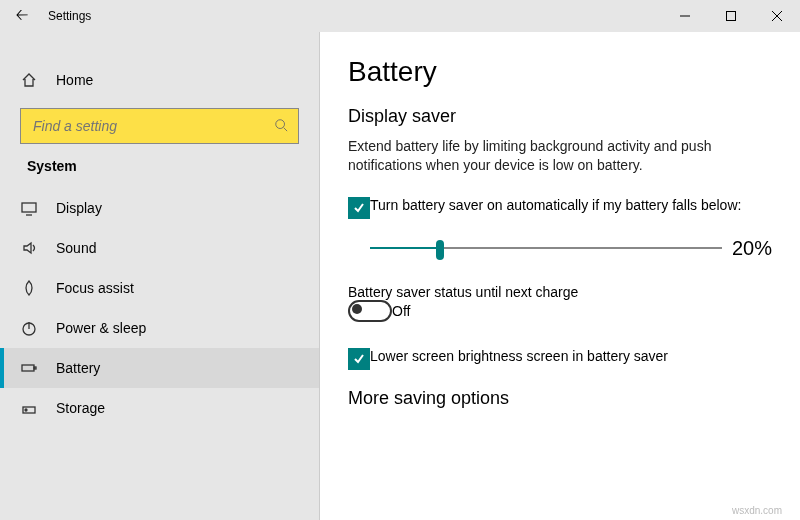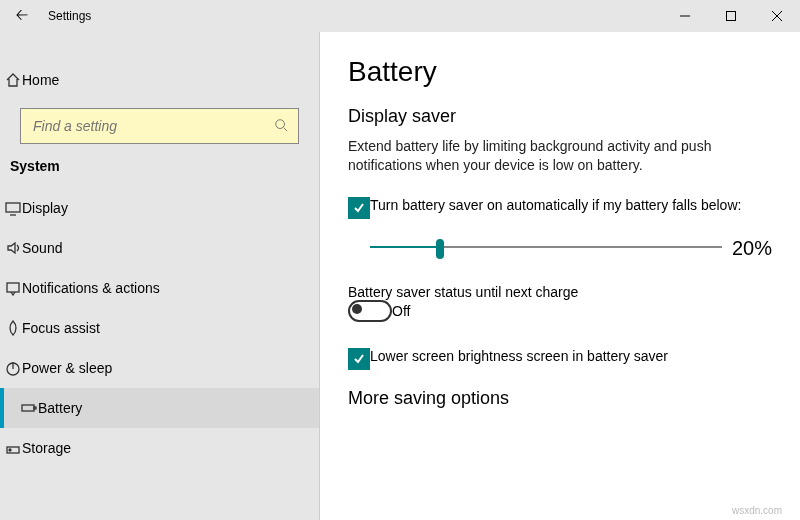--- a/index.html
+++ b/index.html
@@ -4,35 +4,35 @@
 <style>
 html,body{margin:0;padding:0;font-family:"Segoe UI",Arial,sans-serif;font-size:14px;color:#000;background:#fff;width:800px;height:520px;overflow:hidden}
 .titlebar{height:32px;display:flex;align-items:center;background:#e6e6e6}
 .tb-back{width:44px;text-align:center;font-size:16px;cursor:default}
 .tb-title{flex:0 0 auto;font-size:12px;padding-left:4px}
 .tb-spacer{flex:1}
 .tb-btn{width:46px;height:32px;display:flex;align-items:center;justify-content:center;font-size:12px}
 .tb-btn svg{width:10px;height:10px;stroke:#000;stroke-width:1;fill:none}
 .body{display:flex;height:488px}
 .sidebar{width:320px;background:#e6e6e6;border-right:1px solid #ccc;box-sizing:border-box;padding-top:28px}
-.navrow{display:flex;align-items:center;height:40px;padding:0 4px;cursor:default}
+.navrow{display:flex;align-items:center;height:40px;padding:0 20px;gap:18px;cursor:default}
 .navrow.active{border-left:4px solid #0099bc;padding-left:16px;background:#d8d8d8}
 .navrow .ic{width:18px;display:flex;justify-content:center;align-items:center}
 .navrow .ic svg{width:16px;height:16px;stroke:#333;stroke-width:1.3;fill:none}
-.search{margin:8px 20px 14px 20px;height:34px;border:1px solid #888;display:flex;align-items:center;padding:0 10px;gap:8px;background:#fef9c3}
+.search{margin:8px 20px 14px 20px;height:34px;border:1px solid #888;display:flex;align-items:center;padding:0 10px;gap:8px;background:#fde047}
 .search input{flex:1;border:none;outline:none;background:transparent;font-size:14px;font-style:italic;color:#666}
-.cat{padding:0 10px;font-weight:600;margin:6px 0 14px 0}
+.cat{padding:0 27px;font-weight:600;margin:6px 0 14px 0}
 .main{flex:1;padding:24px 28px 0 28px;overflow:hidden}
 .h1{font-size:28px;font-weight:400;margin:0 0 18px 0}
 .h2{font-size:18px;font-weight:400;margin:0 0 10px 0}
 .desc{color:#222;line-height:1.35;margin-bottom:22px;max-width:420px}
 .chkrow{display:flex;align-items:flex-start;margin-bottom:18px}
 .chkbox{width:18px;height:18px;border:2px solid #008080;background:#008080;display:flex;align-items:center;justify-content:center;flex:0 0 auto}
 .chkbox svg{width:12px;height:12px;stroke:#fff;stroke-width:2;fill:none}
-.sliderrow{display:flex;align-items:flex-start;gap:10px;margin:0 0 24px 22px}
+.sliderrow{display:flex;align-items:center;gap:10px;margin:0 0 24px 22px}
 .slider{position:relative;flex:1;height:20px}
 .track{position:absolute;top:9px;left:0;right:0;height:2px;background:#888}
 .fill{position:absolute;top:9px;left:0;height:2px;background:#008080}
 .thumb{position:absolute;top:2px;width:8px;height:20px;border-radius:4px;background:#008080;transform:translateX(-4px)}
 .pct{font-size:20px}
 .sub{}
 .toggle{display:flex;align-items:center;margin-bottom:26px}
 .sw{width:40px;height:18px;border:2px solid #333;border-radius:11px;position:relative}
 .sw .knob{position:absolute;left:2px;top:2px;width:10px;height:10px;border-radius:50%;background:#333}
 .h3{font-size:18px;font-weight:400;margin:18px 0 0 0}
@@ -91,29 +91,20 @@
       <span>Display</span>
     </div>
     <div class="navrow">
       <span class="ic">
           <svg viewBox="0 0 16 16">
             <path d="M3 6 H6 L10 3 V13 L6 10 H3 Z"></path>
             <path d="M12 5 Q15 8 12 11"></path>
           </svg>
         </span>
       <span>Sound</span>
-    </div>
-    <div class="navrow">
-      <span class="ic">
-          <svg viewBox="0 0 16 16">
-            <rect x="2" y="3" width="12" height="9"></rect>
-            <path d="M6 12 L8 15 L10 12"></path>
-          </svg>
-        </span>
-      <span>Notifications &amp; actions</span>
     </div>
     <div class="navrow">
       <span class="ic">
           <svg viewBox="0 0 16 16">
             <path d="M8 1 C12 5 12 11 8 15 C4 11 4 5 8 1 Z"></path>
           </svg>
         </span>
       <span>Focus assist</span>
     </div>
     <div class="navrow">

